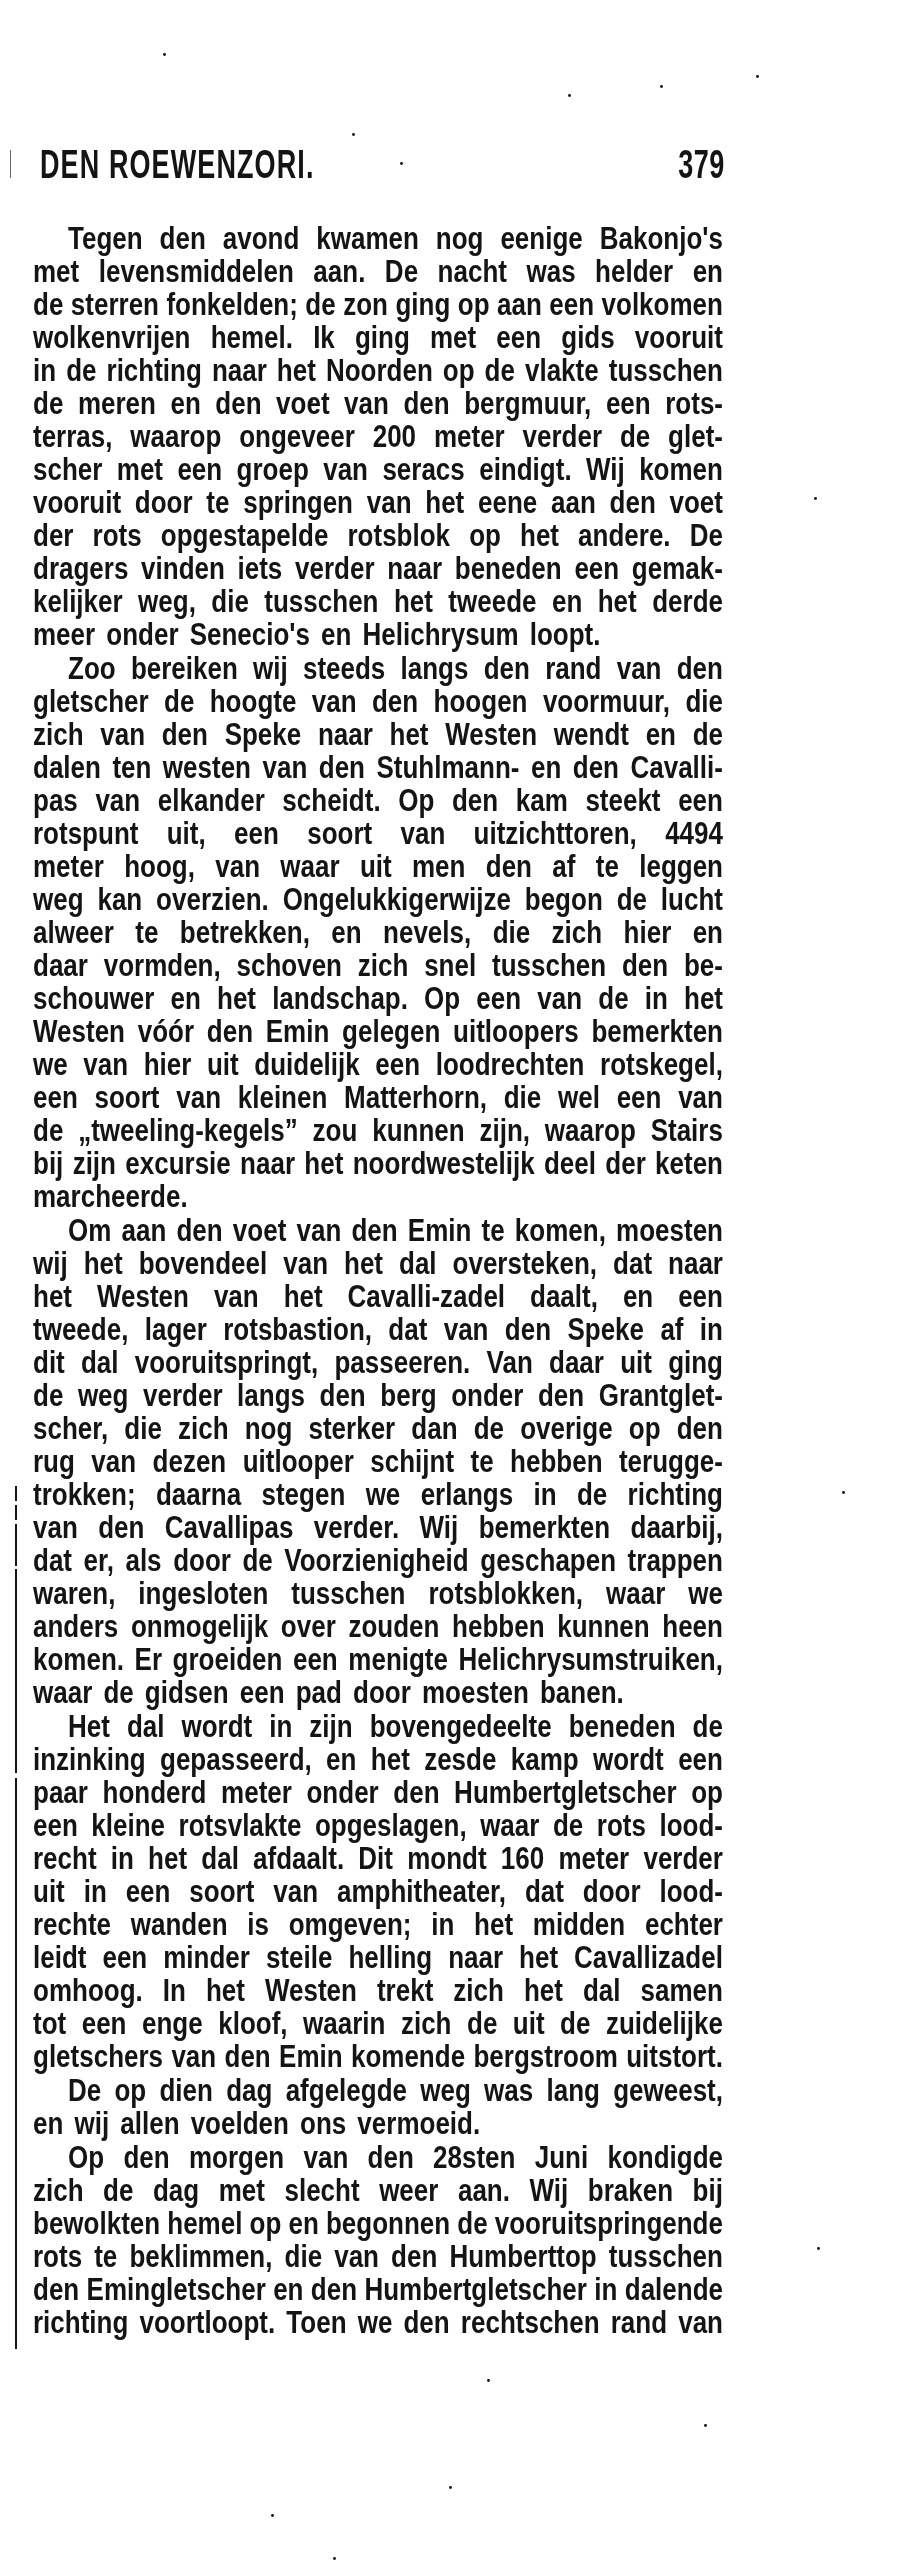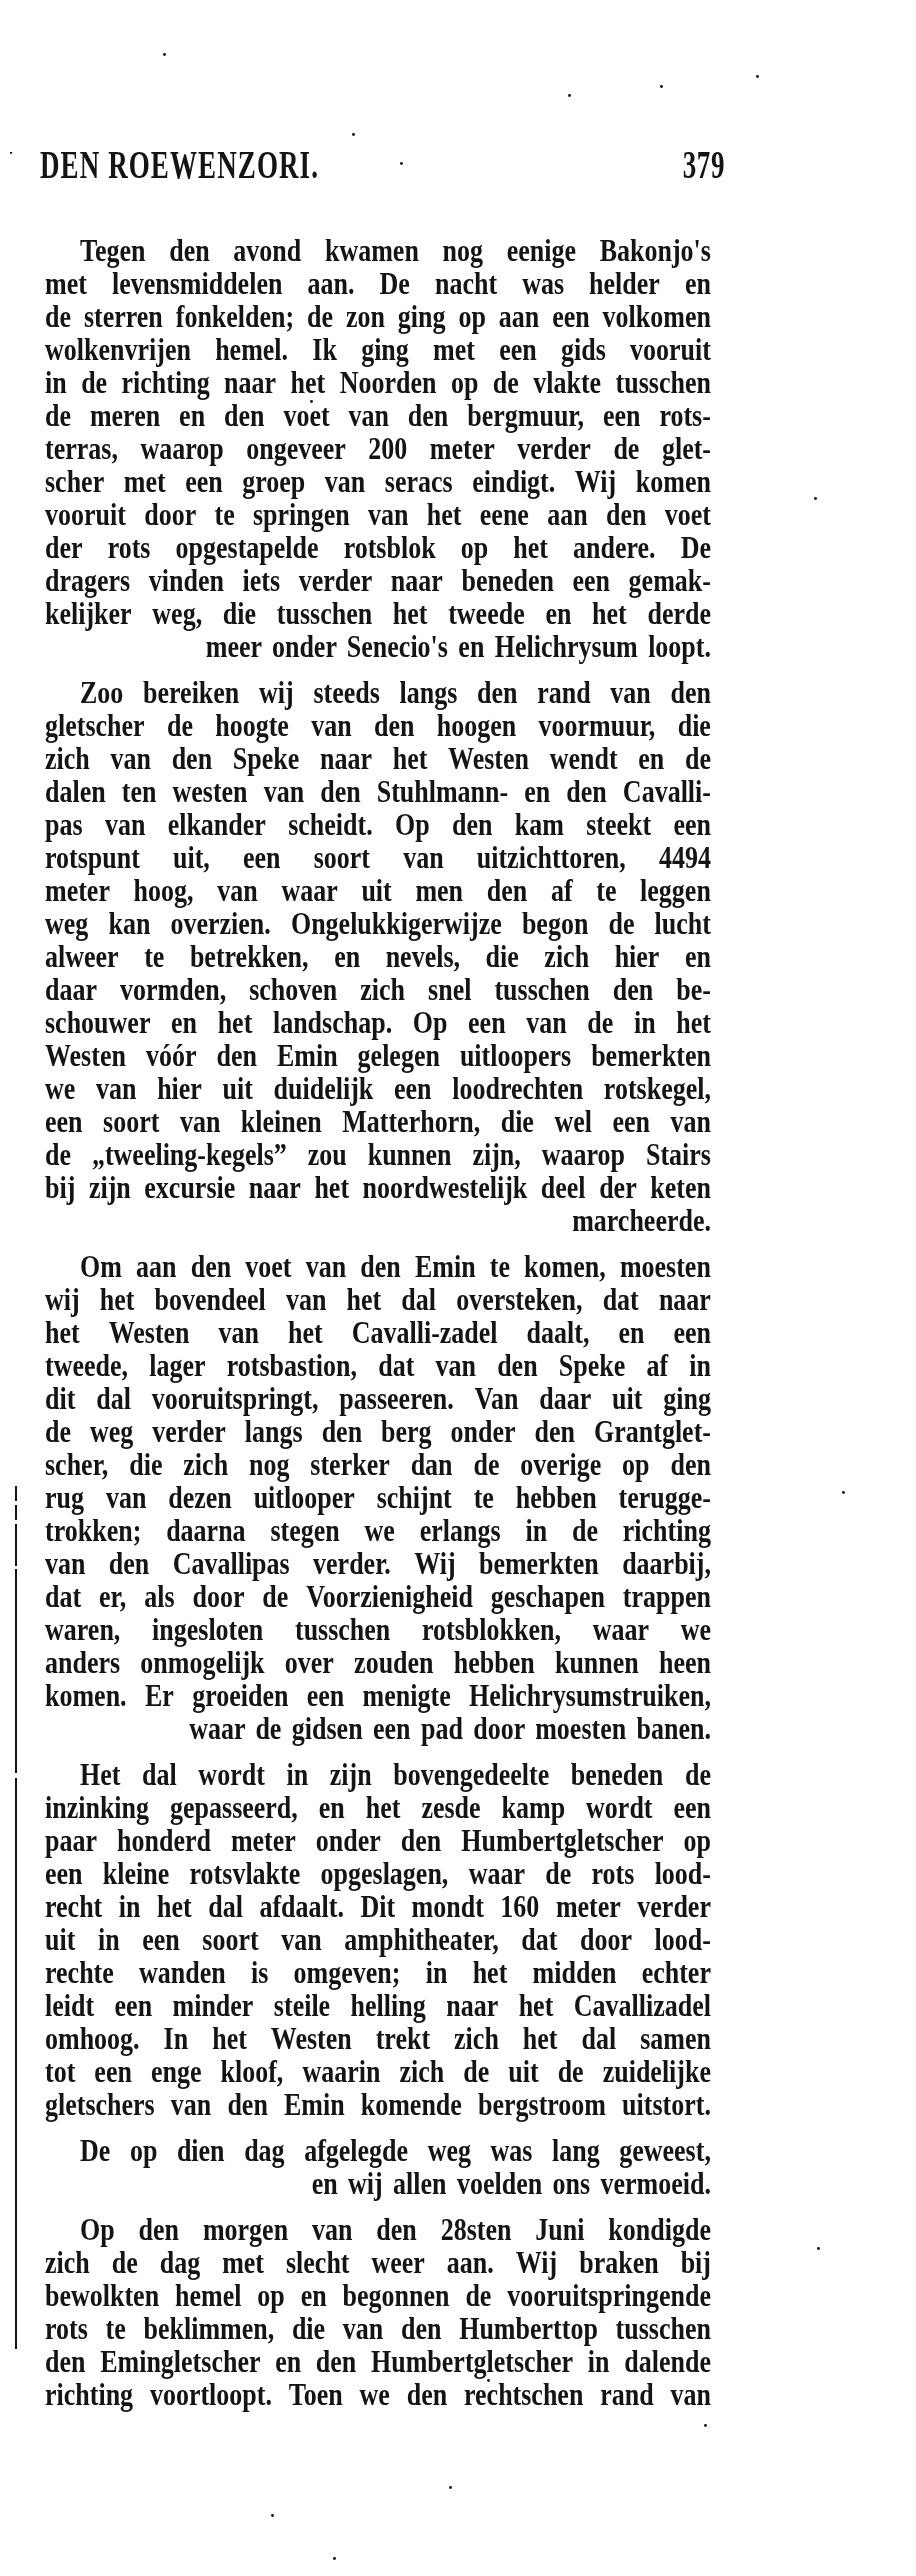--- a/index.html
+++ b/index.html
@@ -1,21 +1,21 @@
 <!DOCTYPE html>
 <html style="font-size:9px"><head>
 <meta charset="utf-8">
 <style>
   html,body{margin:0;padding:0;background:#ffffff;}
   .page{
     position:relative;
     width:917px;height:2576px;
     background:#ffffff;
     overflow:hidden;
-    font-family:Liberation Serif, serif;
+    font-family:Liberation Sans, sans-serif;
     color:#141414;
   }
   
   .runhead{
     position:absolute;top:153px;left:0;width:917px;height:39px;
     font-weight:bold;font-size:27px;line-height:36px;
     transform:scaleY(1.5);transform-origin:50% 80%;
   }
   .head-frag{
     position:absolute;left:10px;top:0;width:12.3px;height:36px;
@@ -28,21 +28,21 @@
   }
   .head-page{
     position:absolute;left:675px;top:0;width:50px;
     text-align:right;letter-spacing:0.6px;
   }
   
   .textblock{
     position:absolute;left:32px;top:221px;width:692px;
     font-weight:bold;font-size:26px;
   }
-  .para{margin:13px;padding:0;text-align:right;}
+  .para{margin:1px;padding:0;}
   .line{
     height:33px;line-height:33px;
     transform:scaleY(1.24);transform-origin:50% 50%;
     white-space:pre;
   }
   .line.just{
     display:flex;justify-content:space-between;
     white-space:normal;
   }
   .line.just span{white-space:pre;}

